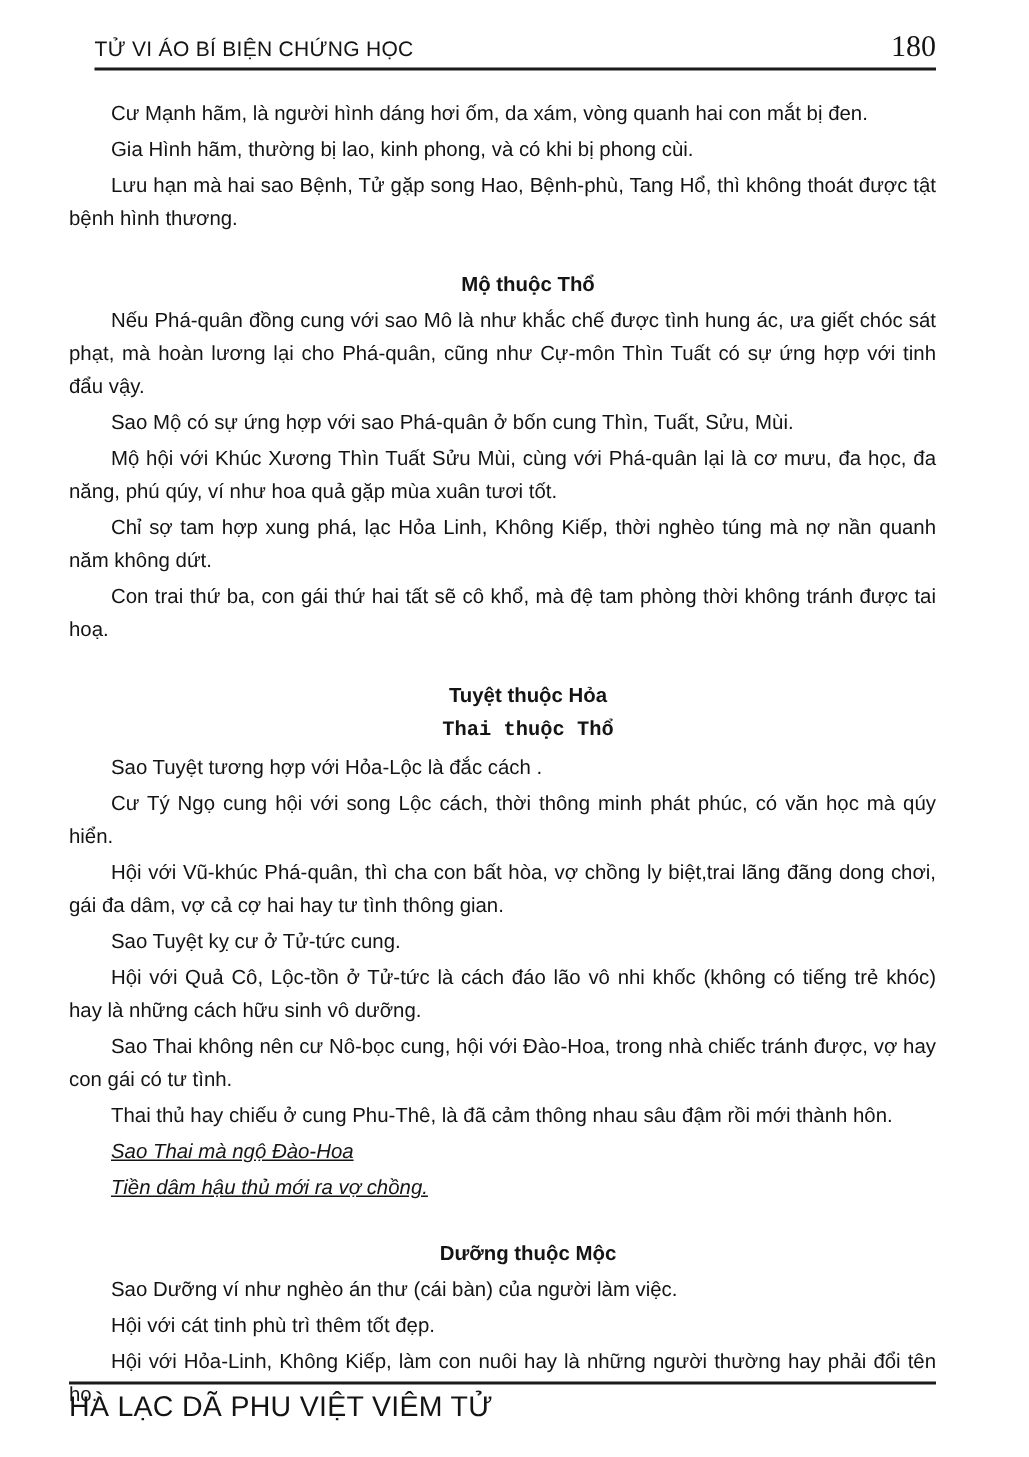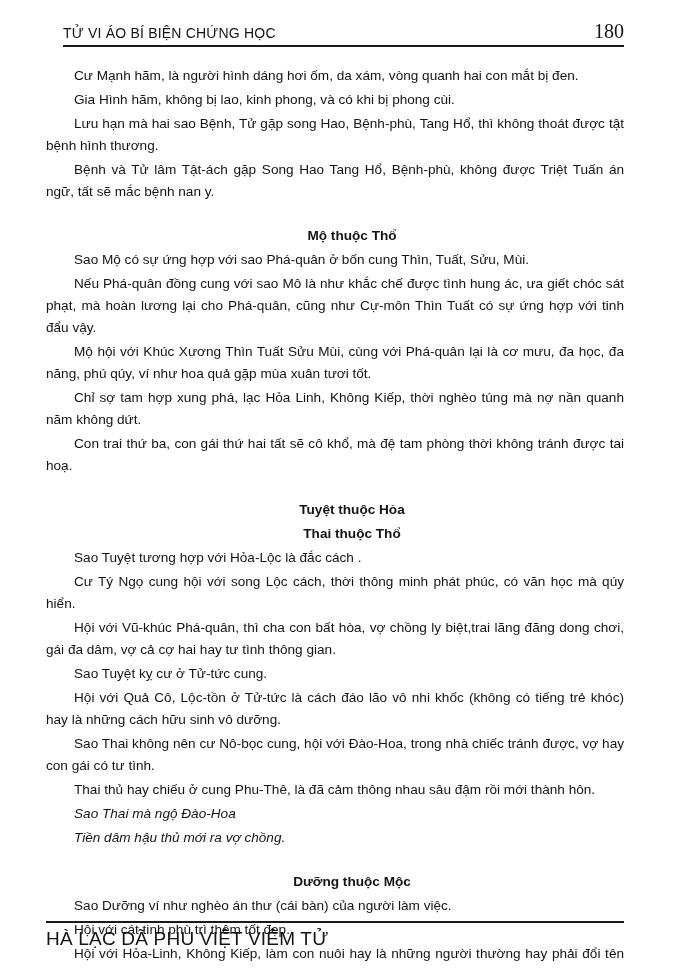--- a/index.html
+++ b/index.html
@@ -42,22 +42,22 @@
   .para {
     margin: 0 0 2px 0;
     text-align: justify;
     text-indent: 28px;
   }
   .heading {
     font-weight: bold;
     margin: 22px 0 2px 34px;
     text-align: center;
   }
-  .heading + .heading { margin-top: 0; }
-  .italic { font-style: italic; }
+  .heading + .heading { margin-top: 0; font-family: Liberation Mono, monospace; }
+  .italic { font-style: italic; text-decoration: underline; }
   .footer {
     position: absolute;
     left: 46px;
     right: 62px;
     top: 921px;
     border-top: 2px solid #1a1a1a;
     padding-top: 5px;
     font-size: 19px;
     letter-spacing: 0.2px;
   }
@@ -67,27 +67,26 @@
 
 <div class="page">
 
   <div class="header">
     <span class="header-title">TỬ VI ÁO BÍ BIỆN CHỨNG HỌC</span>
     <span class="page-number">180</span>
   </div>
 
   <div class="content">
     <p class="para">Cư Mạnh hãm, là người hình dáng hơi ốm, da xám, vòng quanh hai con mắt bị đen.</p>
-    <p class="para">Gia Hình hãm, không bị lao, kinh phong, và có khi bị phong cùi.</p>
+    <p class="para">Gia Hình hãm, thường bị lao, kinh phong, và có khi bị phong cùi.</p>
     <p class="para">Lưu hạn mà hai sao Bệnh, Tử gặp song Hao, Bệnh-phù, Tang Hổ, thì không thoát được tật bệnh hình thương.</p>
-    <p class="para">Bệnh và Tử lâm Tật-ách gặp Song Hao Tang Hổ, Bệnh-phù, không được Triệt Tuấn án ngữ, tất sẽ mắc bệnh nan y.</p>
 
     <p class="heading">Mộ thuộc Thổ</p>
+    <p class="para">Nếu Phá-quân đồng cung với sao Mô là như khắc chế được tình hung ác, ưa giết chóc sát phạt, mà hoàn lương lại cho Phá-quân, cũng như Cự-môn Thìn Tuất có sự ứng hợp với tinh đẩu vậy.</p>
     <p class="para">Sao Mộ có sự ứng hợp với sao Phá-quân ở bốn cung Thìn, Tuất, Sửu, Mùi.</p>
-    <p class="para">Nếu Phá-quân đồng cung với sao Mô là như khắc chế được tình hung ác, ưa giết chóc sát phạt, mà hoàn lương lại cho Phá-quân, cũng như Cự-môn Thìn Tuất có sự ứng hợp với tinh đẩu vậy.</p>
     <p class="para">Mộ hội với Khúc Xương Thìn Tuất Sửu Mùi, cùng với Phá-quân lại là cơ mưu, đa học, đa năng, phú qúy, ví như hoa quả gặp mùa xuân tươi tốt.</p>
     <p class="para">Chỉ sợ tam hợp xung phá, lạc Hỏa Linh, Không Kiếp, thời nghèo túng mà nợ nần quanh năm không dứt.</p>
     <p class="para">Con trai thứ ba, con gái thứ hai tất sẽ cô khổ, mà đệ tam phòng thời không tránh được tai hoạ.</p>
 
     <p class="heading">Tuyệt thuộc Hỏa</p>
     <p class="heading">Thai thuộc Thổ</p>
     <p class="para">Sao Tuyệt tương hợp với Hỏa-Lộc là đắc cách .</p>
     <p class="para">Cư Tý Ngọ cung hội với song Lộc cách, thời thông minh phát phúc, có văn học mà qúy hiển.</p>
     <p class="para">Hội với Vũ-khúc Phá-quân, thì cha con bất hòa, vợ chồng ly biệt,trai lãng đãng dong chơi, gái đa dâm, vợ cả cợ hai hay tư tình thông gian.</p>
     <p class="para">Sao Tuyệt kỵ cư ở Tử-tức cung.</p>

